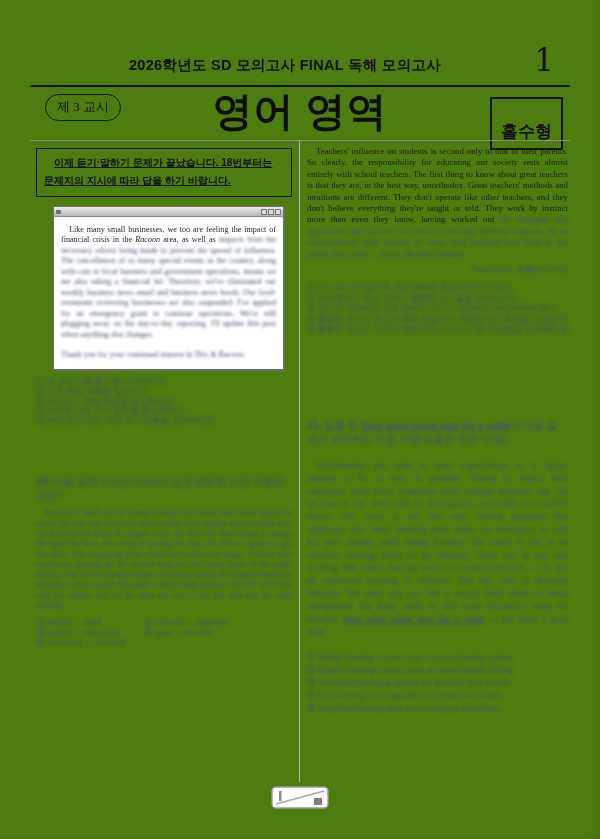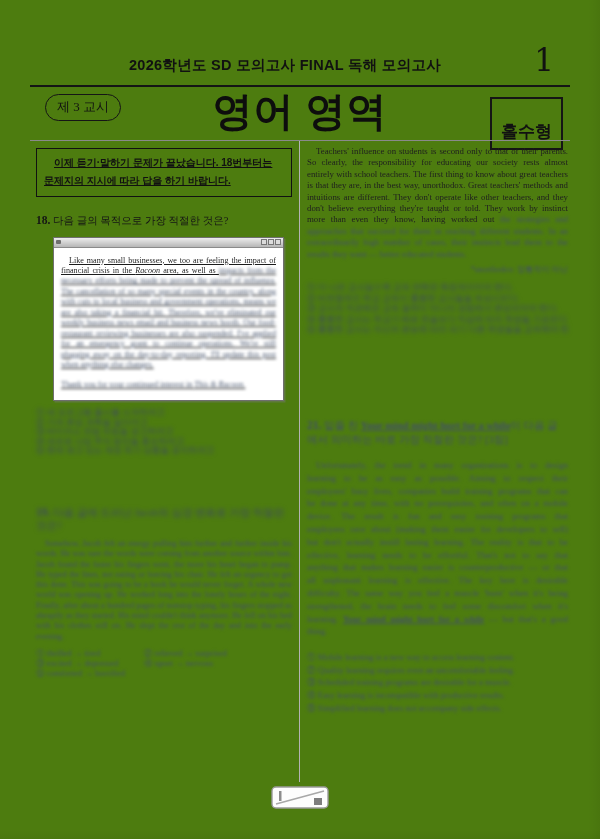--- a/index.html
+++ b/index.html
@@ -67,21 +67,20 @@
   .qnum{ font-weight:bold; font-size:11.5px; }
   .q18head{ margin-top:17px; }
   .q19head{ margin-top:50px; }
   .q21head{ margin-top:84px; }
 
   
   .window{
     margin:9px 0 0 17px; width:231px;
     border:1px solid #6f6f6f; background:#fff;
     box-shadow:1.5px 1.5px 0 rgba(120,120,120,.45);
-    text-decoration:underline;
   }
   .window-bar{
     height:10px; display:flex; align-items:center; justify-content:space-between;
     padding:0 2px; background:linear-gradient(#ececec,#b6b6b6);
     border-bottom:1px solid #8a8a8a;
   }
   .win-icon{ width:5px; height:4px; background:#6f6f6f; border-radius:1px; }
   .win-btns{ display:flex; gap:1px; }
   .win-btn{ width:6px; height:6px; border:1px solid #777; background:#dcdcdc; }
   .window-body{ padding:8px 7px 9px; }
@@ -125,24 +124,20 @@
   <div class="type-badge">홀수형</div>
   <div class="rule-thin"></div>
   <div class="col-divider"></div>
 
   <div class="col-left">
 
     <div class="notice">
       <span>이제 듣기·말하기 문제가 끝났습니다. 18번부터는 문제지의 지시에 따라 답을 하기 바랍니다.</span>
     </div>
 
-    <div class="qhead q18head">
-      <span class="qnum">18.</span>
-      <span>다음 글의 목적으로 가장 적절한 것은?</span>
-    </div>
 
     <div class="window">
       <div class="window-bar">
         <span class="win-icon"></span>
         <span class="win-btns">
           <span class="win-btn"></span>
           <span class="win-btn"></span>
           <span class="win-btn"></span>
         </span>
       </div>

